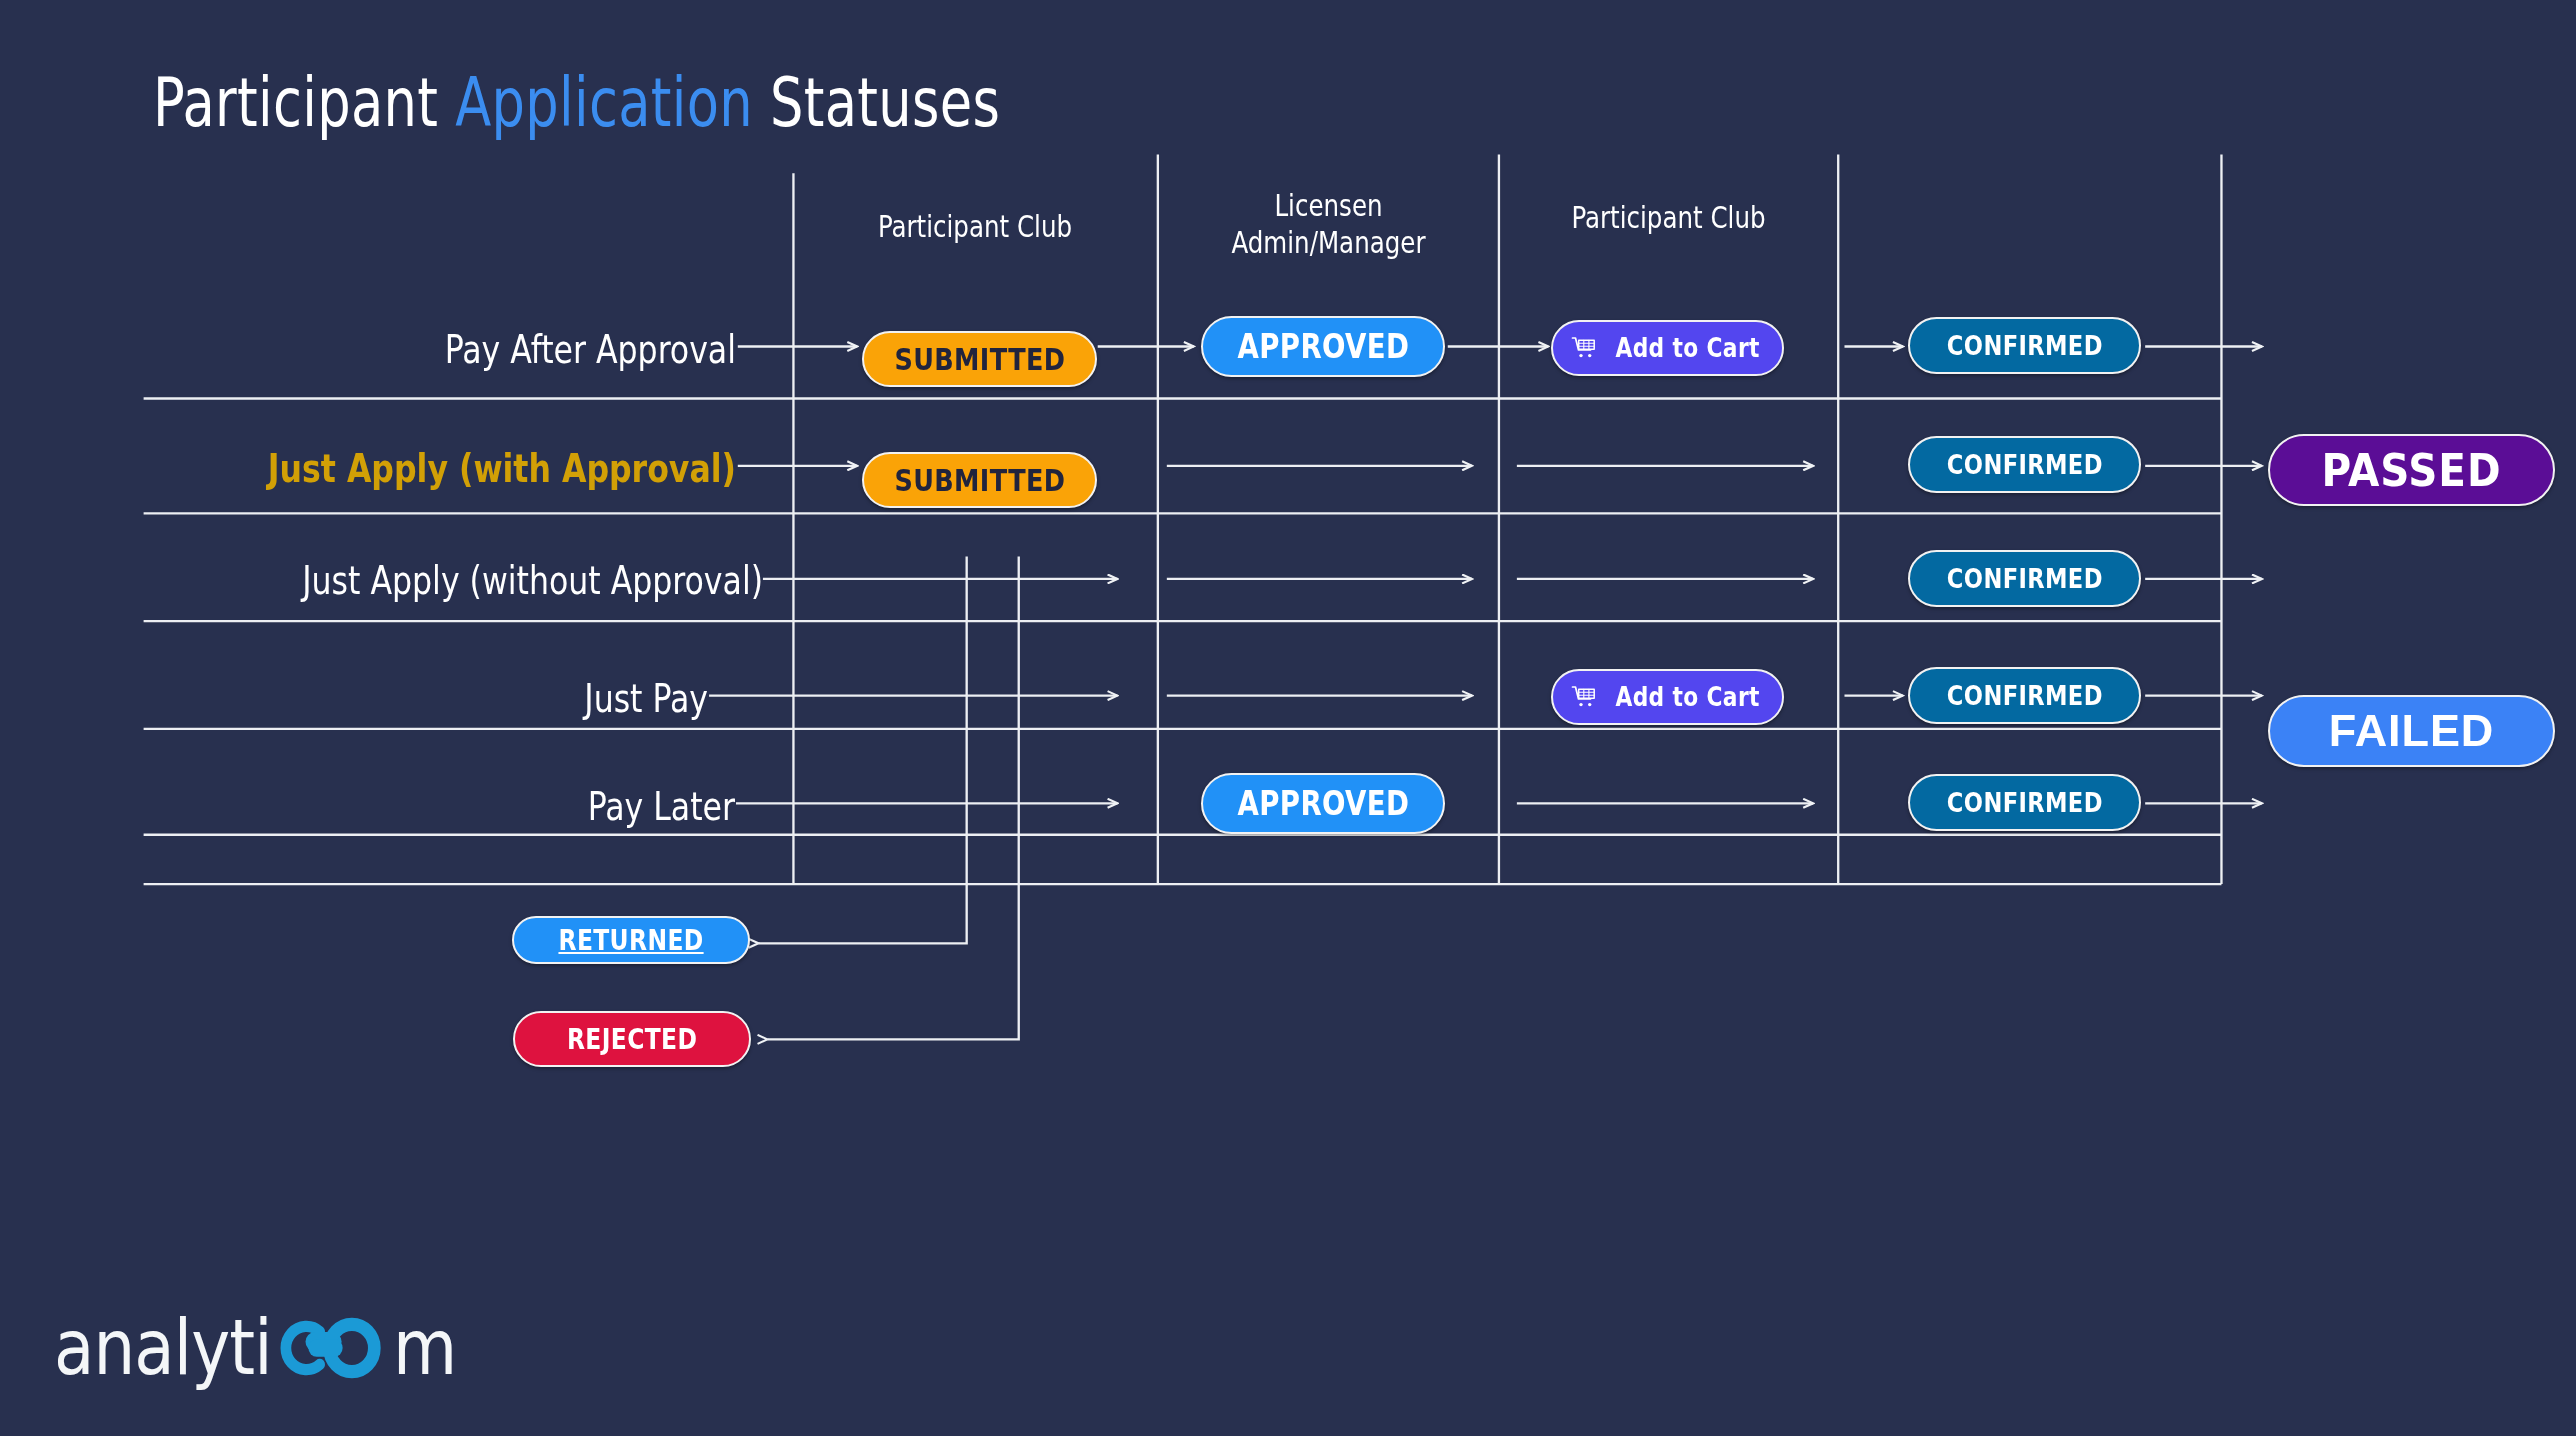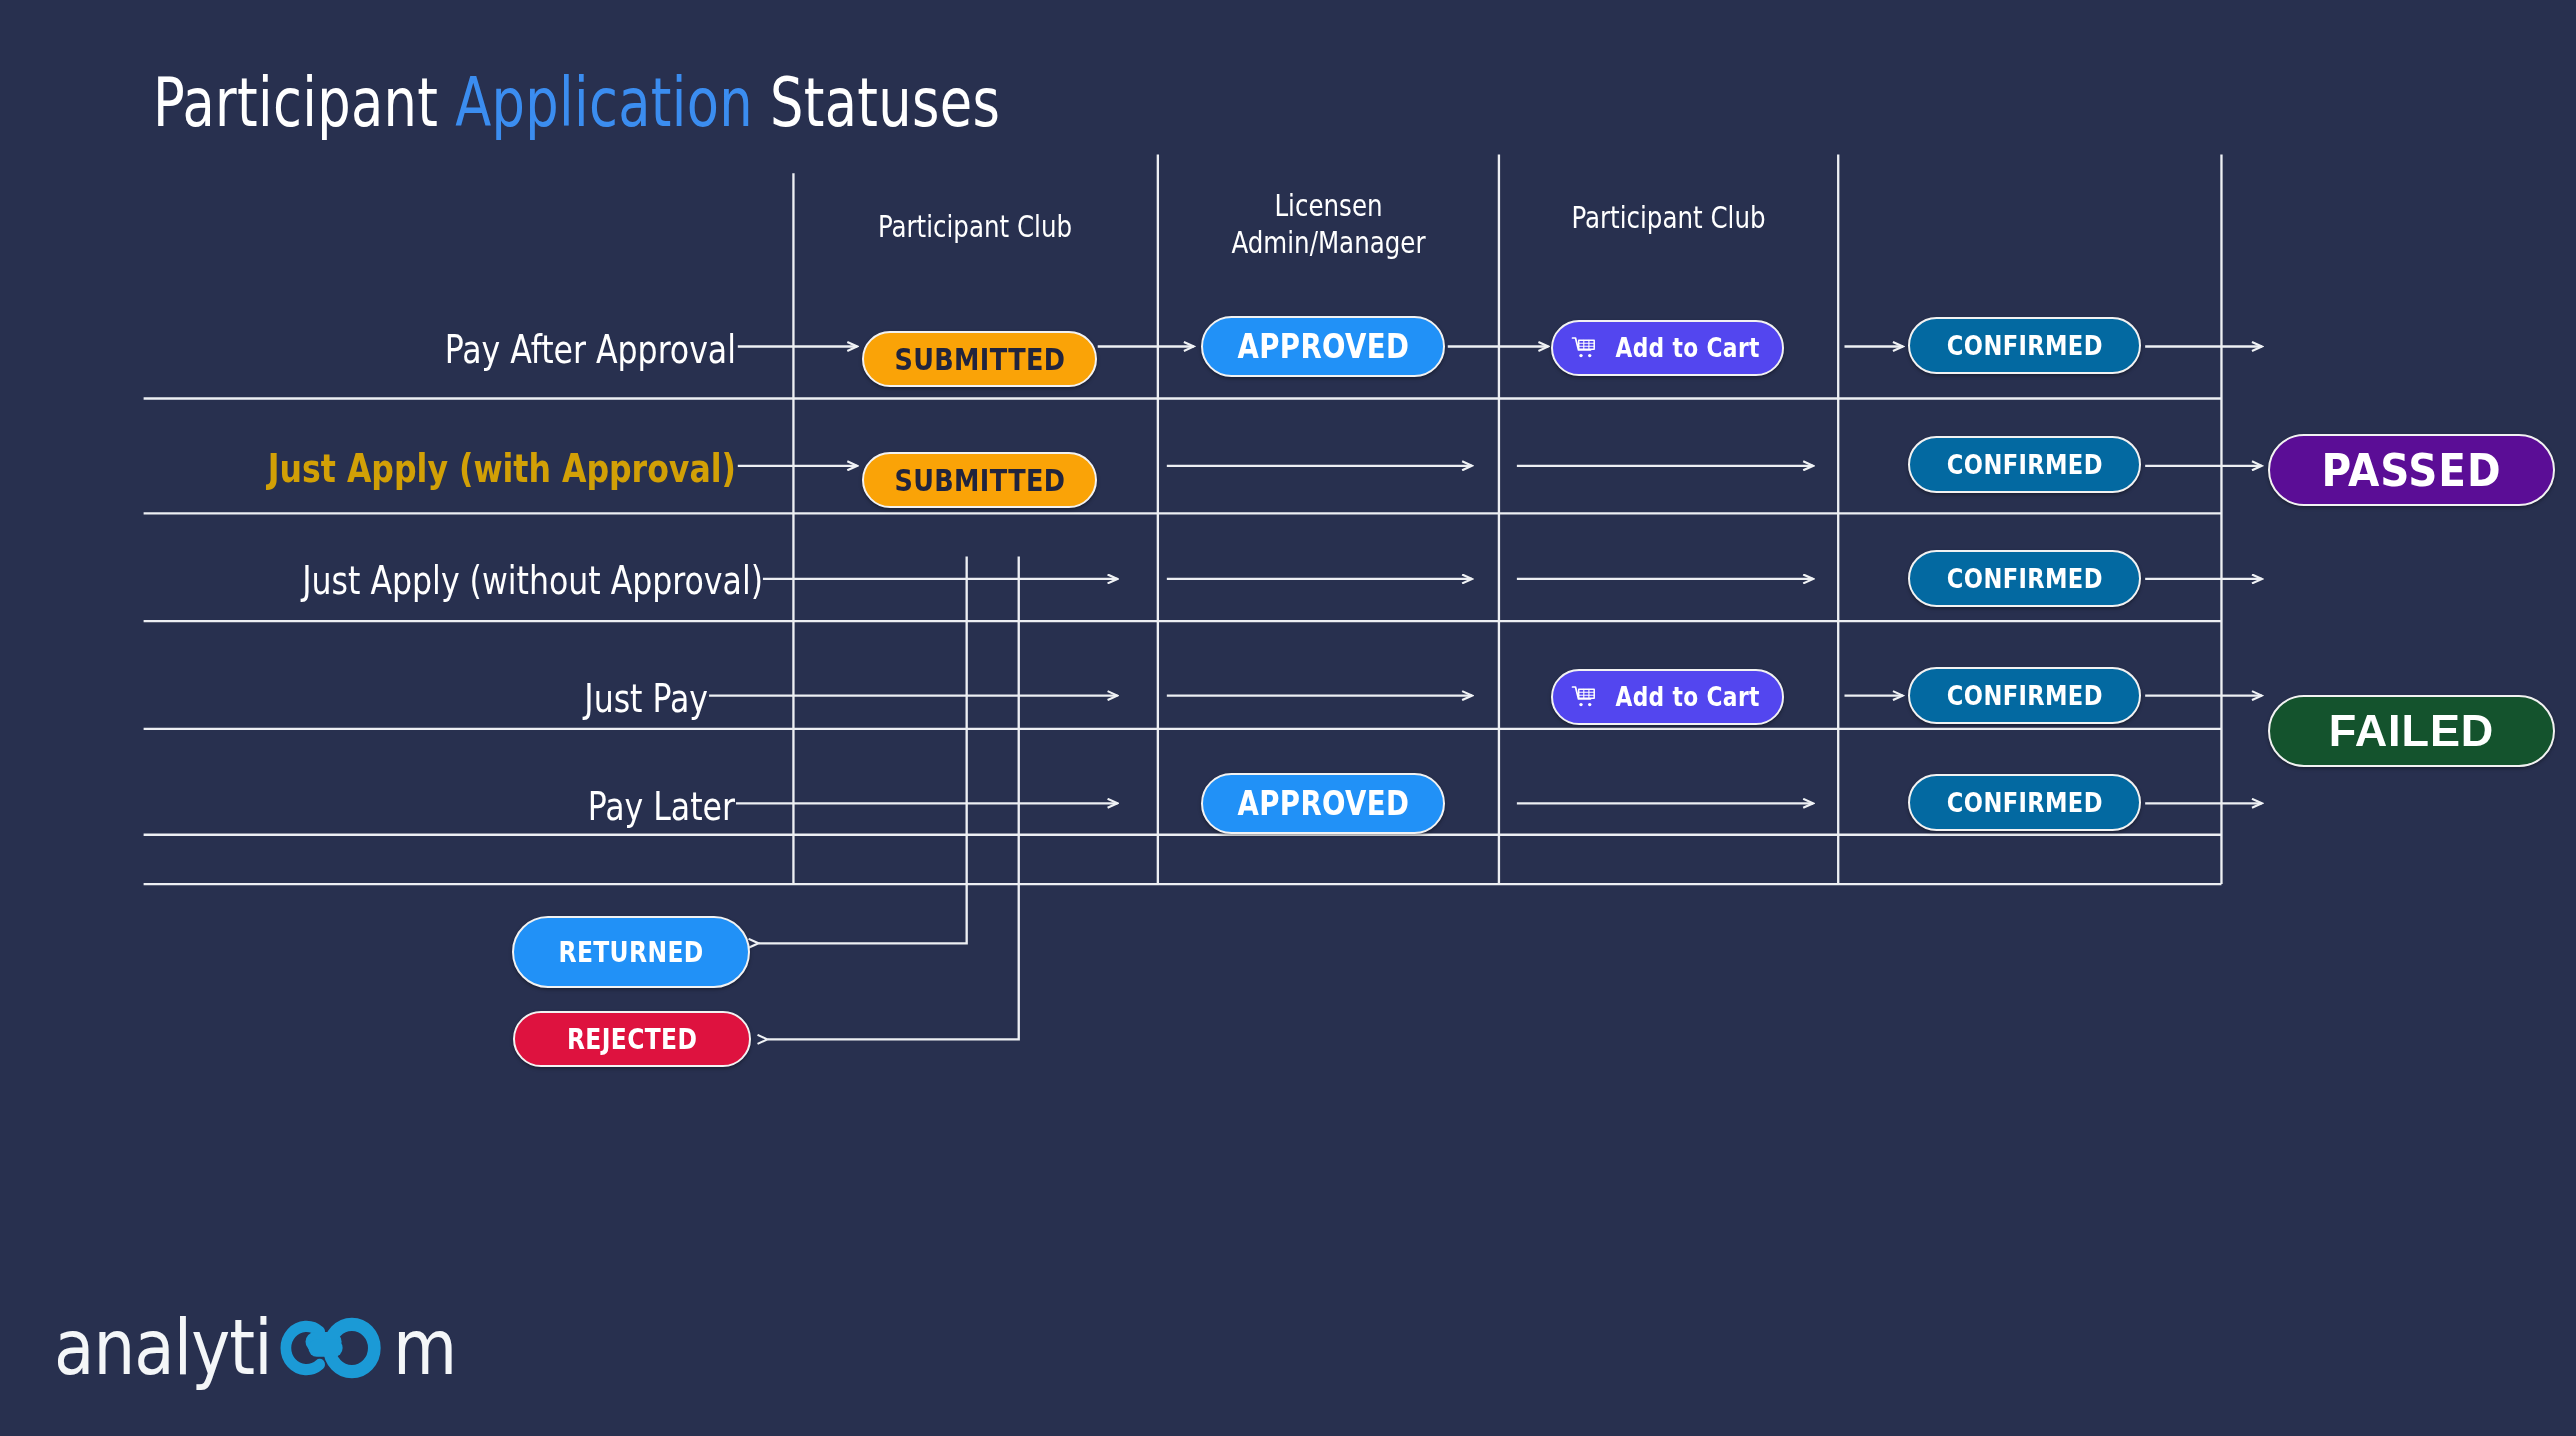--- a/index.html
+++ b/index.html
@@ -64,21 +64,21 @@
   }
   .pill .txt{transform:scaleX(.93);transform-origin:center;display:block;}
 
   .p-submitted{background:#FAA307;color:#21243D;font-size:30.5px;margin-top:12px;}
   .p-approved {background:#2191F7;color:#FFFFFF;font-size:33px;}
   .p-confirmed{background:#0369a1;color:#FFFFFF;font-size:27px;}
   .p-cart     {background:#5346EF;color:#FFFFFF;font-size:26px;gap:10px;}
   .p-returned {background:#2191F7;color:#FFFFFF;font-size:28px;}
   .p-rejected {background:#DE123F;color:#FFFFFF;font-size:28px;}
   .p-passed   {background:#5B0D96;color:#FFFFFF;font-size:45px;letter-spacing:0.9px;}
-  .p-failed   {background:#14532d;color:#FFFFFF;font-size:45px;letter-spacing:0.9px;
+  .p-failed   {background:#3b82f6;color:#FFFFFF;font-size:45px;letter-spacing:0.9px;
                font-family:"Liberation Sans",sans-serif;font-stretch:normal;}
   .p-failed .txt,.p-passed .txt{transform:none;}
 
   .cart-ico{display:inline-flex;align-items:center;justify-content:center;
             width:30.5px;height:27px;flex:0 0 auto;}
 
   
   .logo{
     position:absolute;left:54px;top:1303px;
     font-family:"DejaVu Sans Condensed","Liberation Sans",sans-serif;
@@ -223,21 +223,21 @@
     <span class="txt">CONFIRMED</span>
   </div>
 
   <div class="pill p-passed" style="left:2268px;top:434px;width:287px;height:72px;">
     <span class="txt">PASSED</span>
   </div>
   <div class="pill p-failed" style="left:2268px;top:695px;width:287px;height:72px;">
     <span class="txt">FAILED</span>
   </div>
 
-  <div class="pill p-returned" style="left:512px;top:916px;width:238px;height:72px;">
+  <div class="pill p-returned" style="left:512px;top:916px;width:238px;height:48px;text-decoration:underline;">
     <span class="txt">RETURNED</span>
   </div>
   <div class="pill p-rejected" style="left:513px;top:1011px;width:238px;height:56px;">
     <span class="txt">REJECTED</span>
   </div>
 
   <div class="logo">
       <span>analyti</span>
       <span class="mark">
       <svg viewBox="0 0 120 72" width="124" height="74">

